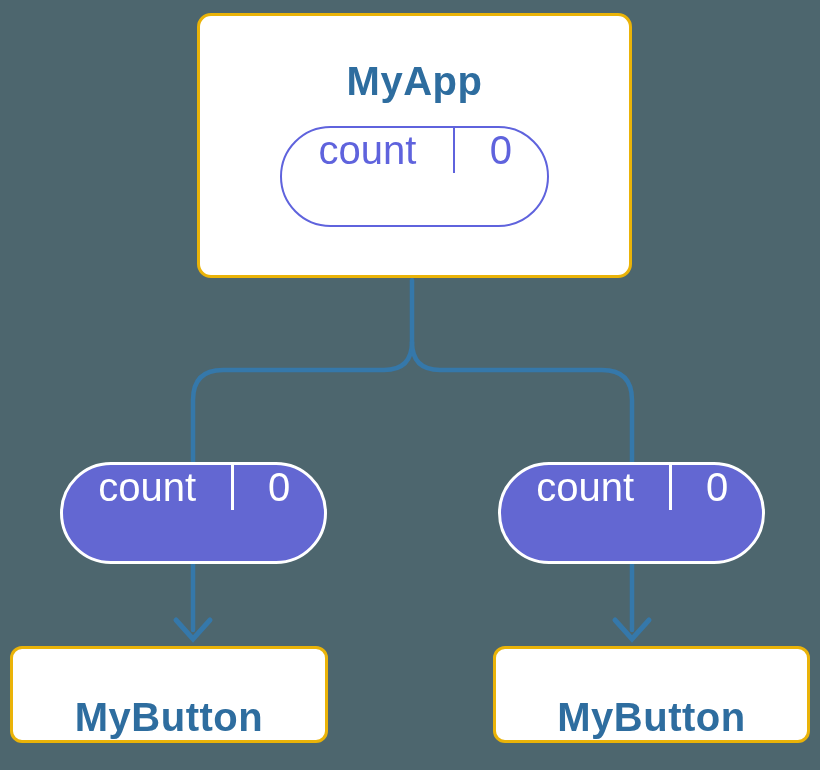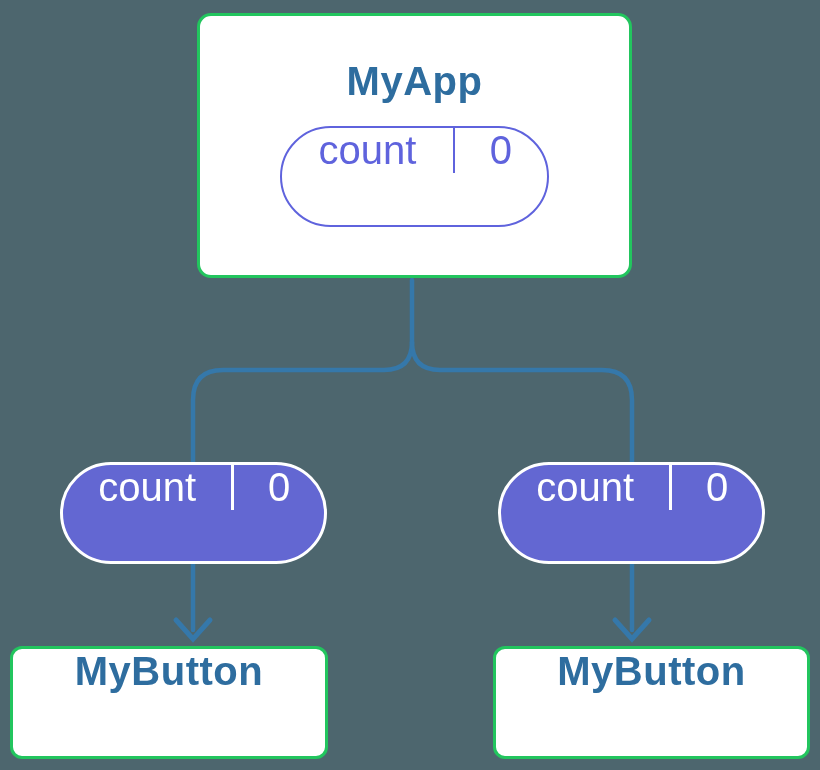--- a/index.html
+++ b/index.html
@@ -27,21 +27,21 @@
     stroke-width: 4.5;
     stroke-linecap: round;
   }
   .connectors path.arrowhead {
     stroke-width: 5;
     stroke-linejoin: miter;
   }
   .card {
     position: absolute;
     background: #ffffff;
-    border: 3px solid #22c55e;
+    border: 3px solid #eab308;
     box-sizing: border-box;
   }
   .root-card {
     left: 197px;
     top: 13px;
     width: 435px;
     height: 265px;
     border-radius: 14px;
   }
   .card-title {
@@ -93,24 +93,24 @@
     border: 3px solid #ffffff;
     color: #ffffff;
   }
   .pill-filled .pill-name {
     border-right: 3px solid #ffffff;
   }
   .pill-filled.pill-left  { left: 60px;  top: 462px; }
   .pill-filled.pill-right { left: 498px; top: 462px; }
   .child-card {
     top: 646px;
-    height: 113px;
+    height: 97px;
     border-radius: 12px;
     display: flex;
-    align-items: flex-start;
+    align-items: flex-end;
     justify-content: center;
   }
   .child-card.child-left  { left: 10px;  width: 318px; }
   .child-card.child-right { left: 493px; width: 317px; }
 </style>
 </head>
 <body>
 
 <div class="stage">
 

